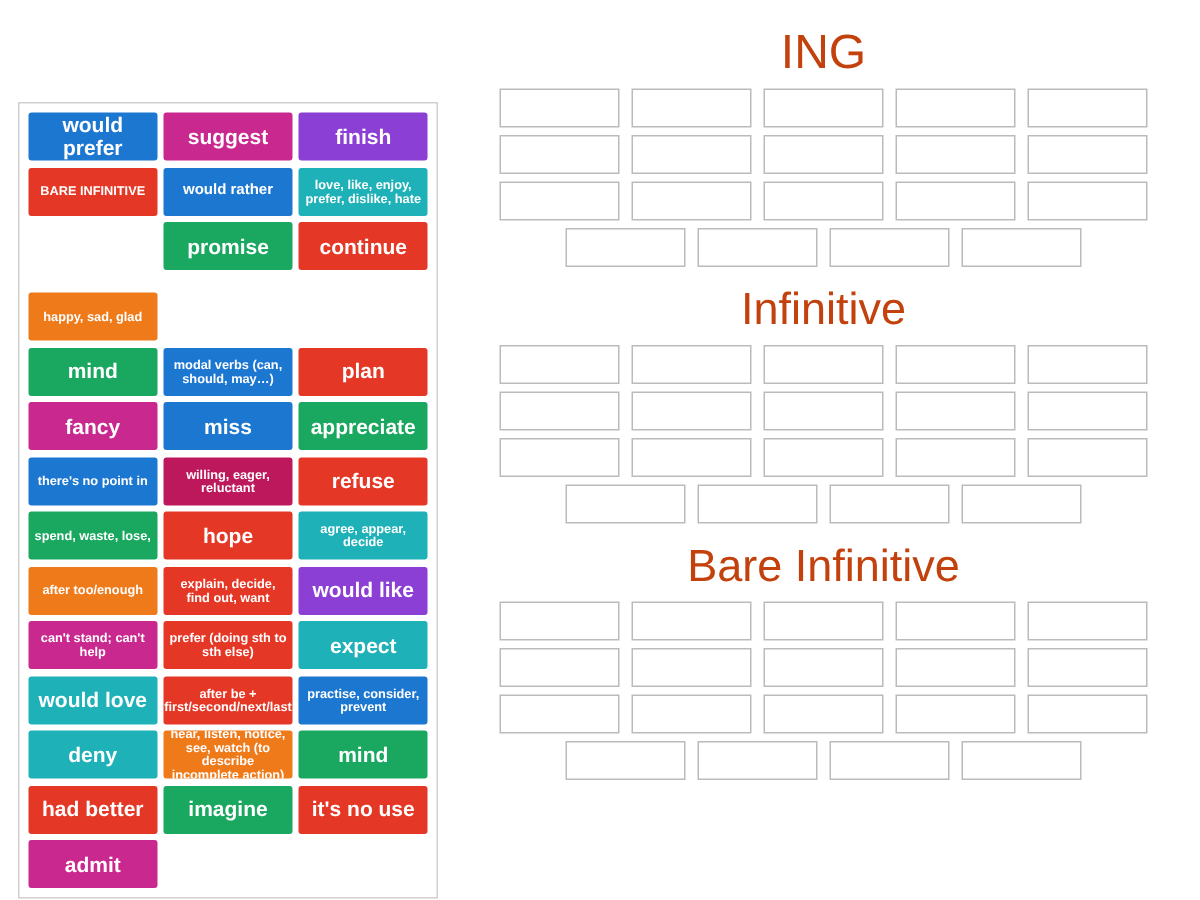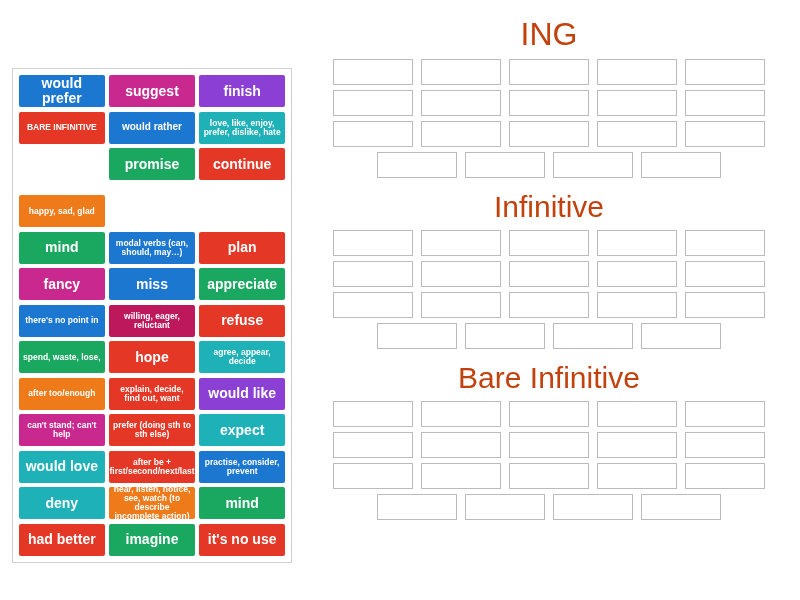--- a/index.html
+++ b/index.html
@@ -114,20 +114,21 @@
         <div class="card" style="background: rgb(31, 177, 184);">expect</div>
         <div class="card" style="background: rgb(31, 177, 184);">would love</div>
         <div class="card small" style="background: rgb(228, 55, 37);">after be + first/second/next/last</div>
         <div class="card small" style="background: rgb(28, 119, 208);">practise, consider, prevent</div>
         <div class="card" style="background: rgb(31, 177, 184);">deny</div>
         <div class="card small" style="background: rgb(239, 122, 26);">hear, listen, notice, see, watch (to describe incomplete action)</div>
         <div class="card" style="background: rgb(26, 168, 97);">mind</div>
         <div class="card" style="background: rgb(228, 55, 37);">had better</div>
         <div class="card" style="background: rgb(26, 168, 97);">imagine</div>
         <div class="card" style="background: rgb(228, 55, 37);">it's no use</div>
+        <div class="card" style="background: rgb(201, 40, 143);">admit</div>
       </div>
   </div>
   <div class="right" id="right">
       <div class="group-title first">ING</div>
       <div class="slots">
         <div class="slot-row">
           <div class="slot"></div>
           <div class="slot"></div>
           <div class="slot"></div>
           <div class="slot"></div>

